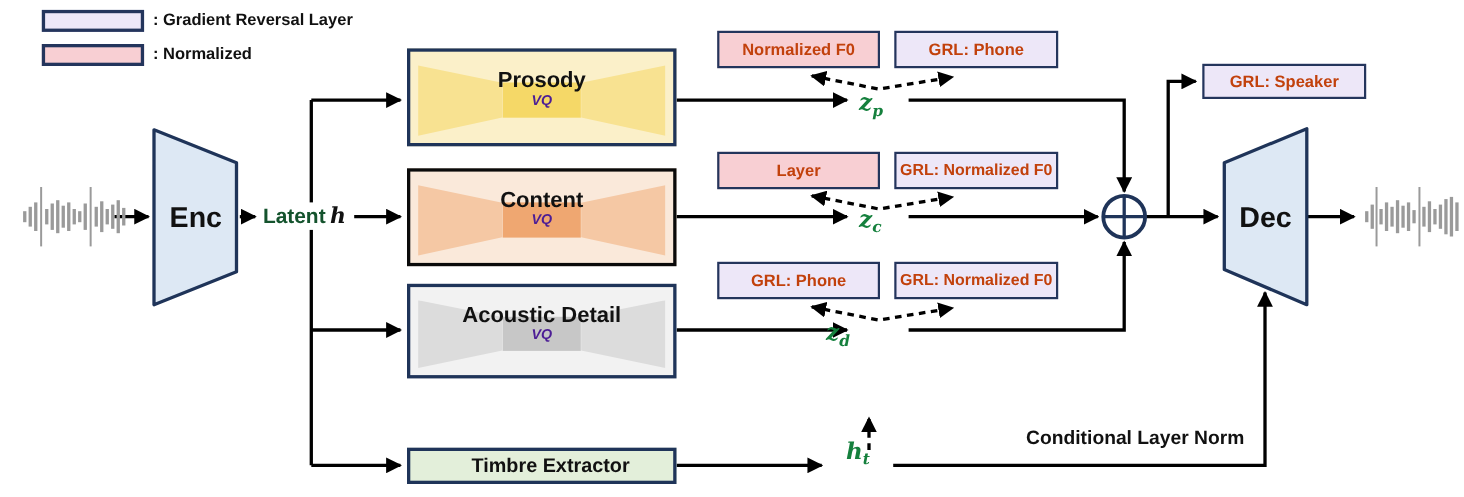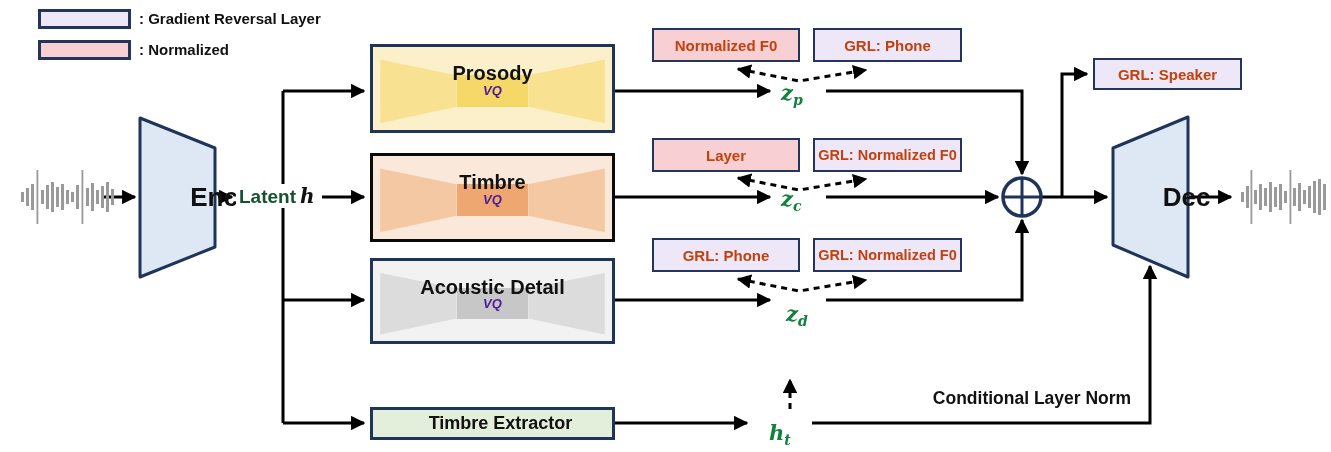--- a/index.html
+++ b/index.html
@@ -34,21 +34,21 @@
   .mod-content{background:#fae9da;border-color:#0a0a0a;}
   .mod-content .trapL,.mod-content .trapR{background:#f5c8a4;}
   .mod-content .vq{background:#efa771;}
   .mod-acoustic{background:#f2f2f2;}
   .mod-acoustic .trapL,.mod-acoustic .trapR{background:#dcdcdc;}
   .mod-acoustic .vq{background:#c7c7c7;}
 
   .timbre{position:absolute;box-sizing:border-box;border:3px solid #1f3459;background:#e3efda;
           display:flex;align-items:center;justify-content:center;font-weight:bold;font-size:18px;color:#111;padding-left:16px;}
 
-  .encdec-label{position:absolute;text-align:center;font-weight:bold;font-size:26px;color:#111;padding-left:36px;}
+  .encdec-label{position:absolute;text-align:center;font-weight:bold;font-size:26px;color:#111;}
 
   .latent-label{position:absolute;background:#fff;padding:0 3px;white-space:nowrap;z-index:4;}
   .latent-label .pre{font-weight:bold;font-size:19px;color:#14532d;}
   .latent-label .sym{font-family:"DejaVu Serif",serif;font-style:italic;font-weight:bold;
                      font-size:20px;color:#111;margin-left:4px;}
 
   .mathlabel{position:absolute;font-family:"DejaVu Serif",serif;font-style:italic;
              font-weight:bold;font-size:21px;color:#15803d;white-space:nowrap;}
   .mathlabel sub{font-size:14px;}
 
@@ -171,21 +171,21 @@
     <div class="trapL"></div>
     <div class="trapR"></div>
     <div class="vq">VQ</div>
     <div class="title">Prosody</div>
   </div>
 
   <div class="module mod-content" style="left:370px;top:153px;width:245px;height:89px;">
     <div class="trapL"></div>
     <div class="trapR"></div>
     <div class="vq">VQ</div>
-    <div class="title">Timbre</div>
+    <div class="title">Content</div>
   </div>
 
   <div class="module mod-acoustic" style="left:370px;top:258px;width:245px;height:86px;">
     <div class="trapL"></div>
     <div class="trapR"></div>
     <div class="vq">VQ</div>
     <div class="title">Acoustic Detail</div>
   </div>
 
   <div class="timbre" style="left:370px;top:407px;width:245px;height:33px;">Timbre Extractor</div>
@@ -200,22 +200,22 @@
   <div class="tagbox purple" style="left:813px;top:238px;width:149px;height:34px;font-size:14.5px;">GRL: Normalized F0</div>
 
   <div class="tagbox purple" style="left:1093px;top:58px;width:149px;height:32px;">GRL: Speaker</div>
 
   <div class="mathlabel" style="left:781px;top:80px;">
     <span>z</span><sub>p</sub>
   </div>
   <div class="mathlabel" style="left:781px;top:186px;">
     <span>z</span><sub>c</sub>
   </div>
-  <div class="mathlabel" style="left:786px;top:289px;margin-top:12px;">
+  <div class="mathlabel" style="left:751px;top:289px;">
     <span>z</span><sub>d</sub>
   </div>
-  <div class="mathlabel" style="left:769px;top:420px;">
+  <div class="mathlabel" style="left:769px;top:397px;">
     <span>h</span><sub>t</sub>
   </div>
 
   <div class="cln" style="left:908px;top:388px;width:248px;">Conditional Layer Norm</div>
 
 </div>
 
 </body></html>

